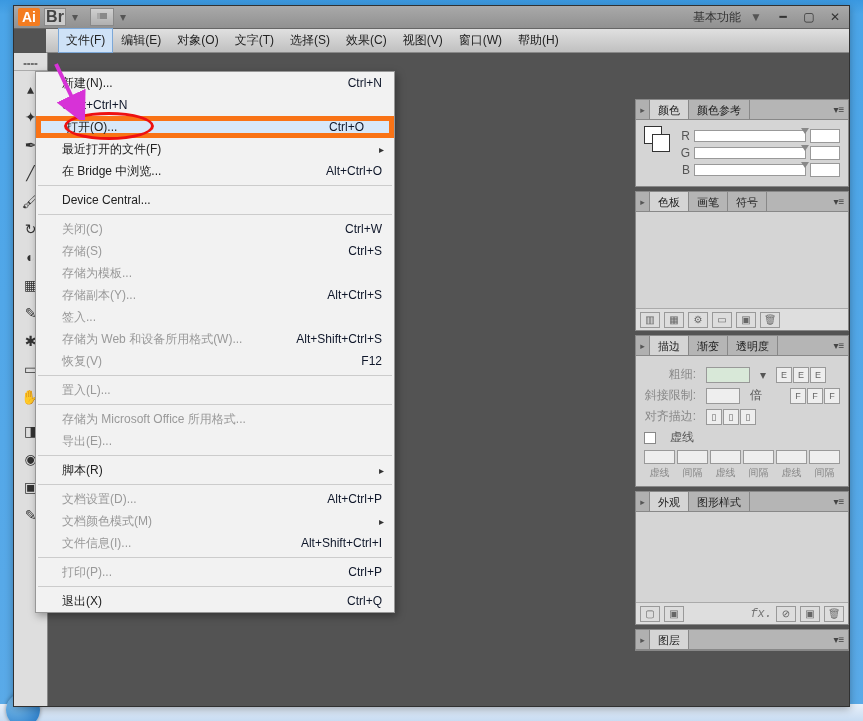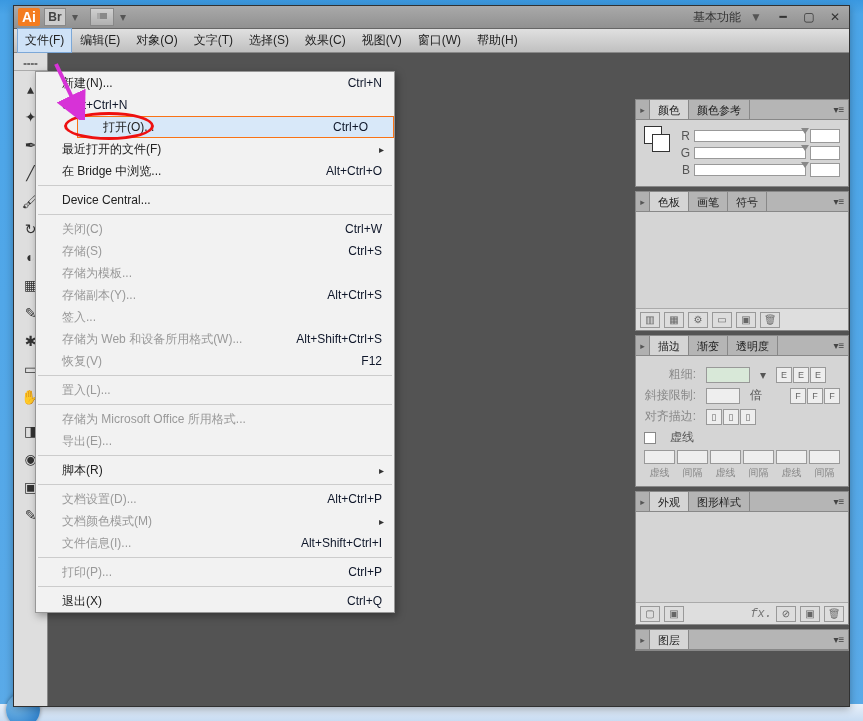--- a/index.html
+++ b/index.html
@@ -1,31 +1,31 @@
 <!DOCTYPE html>
 <html><head>
 <meta charset="utf-8">
 <style>
 * { margin: 0; padding: 0; box-sizing: border-box; font-family: "Microsoft YaHei", "SimSun", Arial, sans-serif; font-size: 12px; }
 body { background: linear-gradient(to bottom, #3a98e0 0%, #4ba5e8 2%, #5aaae8 100%); width: 863px; height: 721px; overflow: hidden; position: relative; }
 .app-window { position: absolute; left: 13px; top: 5px; width: 837px; height: 702px; background: #535353; border: 1px solid rgba(0,0,0,0.4); box-shadow: 0 2px 8px rgba(0,0,0,0.3); }
 .titlebar { height: 23px; background: linear-gradient(to bottom, #a9a9a9 0%, #919191 100%); display: flex; align-items: center; border-bottom: 1px solid #666; }
 .titlebar-left { display: flex; align-items: center; gap: 4px; padding-left: 4px; }
 .ai-logo { width: 22px; height: 18px; background: #f47c20; color: #fff; font-weight: bold; font-size: 14px; display: flex; align-items: center; justify-content: center; border-radius: 2px; }
-.br-logo { width: 22px; height: 18px; background: #ccc; color: #444; font-weight: bold; font-size: 12px; display: flex; align-items: center; justify-content: center; border: 1px solid #888; }
+.br-logo { width: 22px; height: 18px; background: #ccc; color: #444; font-weight: bold; font-size: 16px; display: flex; align-items: center; justify-content: center; border: 1px solid #888; }
 .tb-drop { width: 24px; height: 18px; background: linear-gradient(#d0d0d0,#b0b0b0); border: 1px solid #888; display: flex; align-items: center; justify-content: center; margin-left: 6px; }
 .tb-drop svg { fill: #555; }
 .titlebar-center { flex: 1; }
 .titlebar-right { display: flex; align-items: center; gap: 2px; padding-right: 4px; }
 .workspace-label { color: #333; padding: 0 8px; }
 .win-btns { display: flex; gap: 6px; margin-left: 10px; }
 .win-btn { width: 20px; height: 14px; display: flex; align-items: center; justify-content: center; color: #333; font-size: 12px; cursor: default; }
 .win-arrow { width: 10px; height: 12px; display: flex; align-items: center; justify-content: center; color: #555; }
 
-.menubar { height: 24px; background: linear-gradient(to bottom, #e0e0e0 0%, #c0c0c0 100%); display: flex; align-items: center; padding-left: 3px; border-bottom: 1px solid #888; }
+.menubar { height: 24px; background: linear-gradient(to bottom, #e0e0e0 0%, #c0c0c0 100%); display: flex; align-items: center; padding-left: 12px; border-bottom: 1px solid #888; margin-left: 32px; }
 .menu-item { padding: 4px 8px; color: #222; cursor: default; }
 .menu-item.active { background: #cfe2f7; border: 1px solid #7ca8d8; padding: 3px 7px; }
 
 .app-body { position: relative; display: flex; height: calc(100% - 47px); }
 .toolbox { width: 34px; background: #dedede; border-right: 1px solid #888; display: flex; flex-direction: column; padding-top: 4px; }
 .toolbox-head { height: 14px; display: flex; justify-content: center; align-items: center; border-bottom: 1px solid #aaa; margin-bottom: 4px; }
 .tool { width: 26px; height: 26px; margin: 1px auto; display: flex; align-items: center; justify-content: center; color: #333; font-size: 14px; }
 
 .canvas { flex: 1; background: #535353; position: relative; }
 
@@ -54,21 +54,21 @@
 .mini-btn { width:16px; height:16px; border:1px solid #999; background:#eee; display:flex; align-items:center; justify-content:center; font-size:9px; color:#666;}
 .chk { width:12px; height:12px; border:1px solid #888; background:#fff; display:inline-block; margin-right:4px;}
 .dash-row { display:flex; gap:2px; margin-top:4px;}
 .dash-cell { flex:1; text-align:center;}
 .dash-cell .dval { height:14px; border:1px solid #999; background:#eee; margin-bottom:2px;}
 .dash-cell .dlbl { font-size:10px; color:#888;}
 
 
 .dropdown { position: absolute; left: 35px; top: 71px; width: 360px; background: #f2f2f2; border: 1px solid #979797; box-shadow: 2px 3px 8px rgba(0,0,0,0.35); z-index: 100; }
 .dd-item { display: flex; align-items: center; height: 22px; padding: 0 12px 0 26px; color: #222; cursor: default; position: relative; }
-.dd-item.hovered { background: #d8e8f9; border: 1px solid #f97316; height:22px; padding: 0 25px; margin-left: 41px;}
+.dd-item.hovered { background: #d8e8f9; border: 5px solid #f97316; height:22px; padding: 0 25px;}
 .dd-item.disabled { color: #999; }
 .dd-label { flex: 1; }
 .dd-shortcut { color: #0f172a; }
 .dd-sep { height: 1px; background: #ccc; margin: 3px 2px; }
 .dd-sub::after { content: "▸"; position: absolute; right: 10px; color: #333; font-size: 10px;}
 
 
 .anno-circle { position:absolute; left:64px; top:112px; width:90px; height:28px; border:3px solid #e11; border-radius: 50%/50%; pointer-events:none; z-index:200;}
 .anno-arrow { position:absolute; left:50px; top:60px; z-index:201; pointer-events:none;}
 

